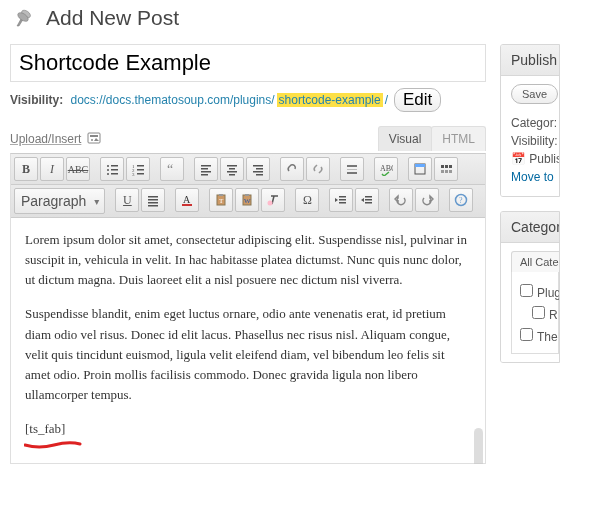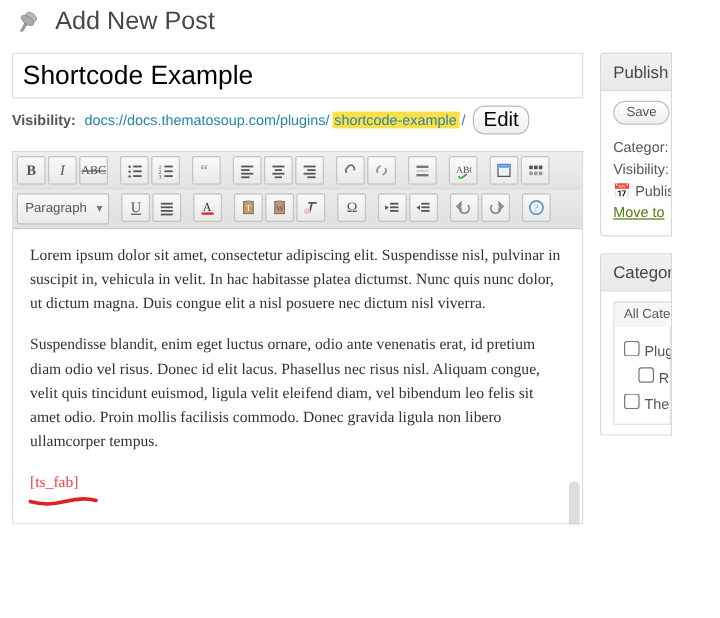--- a/index.html
+++ b/index.html
@@ -56,53 +56,53 @@
   .toolbar.row2 { background:linear-gradient(#eaeaea,#e0e0e0); }
   .tbtn {
     width:22px; height:22px; border:1px solid #c3c3c3; background:linear-gradient(#fafafa,#e9e9e9);
     border-radius:2px; display:inline-flex; align-items:center; justify-content:center;
     color:#555; font-family: Georgia, serif; font-size:12px; cursor:pointer;
   }
   .tbtn svg { pointer-events:none }
   .tsep { width:6px; }
   .format-select {
     height:24px; border:1px solid #c3c3c3; background:linear-gradient(#fafafa,#e9e9e9);
-    border-radius:2px; font-size:11px; padding:0 18px 0 6px; color:#555; display:inline-flex; align-items:center;
+    border-radius:2px; font-size:14px; padding:0 18px 0 6px; color:#555; display:inline-flex; align-items:center;
     position:relative; cursor:pointer;
   }
   .format-select:after{ content:"▾"; position:absolute; right:5px; color:#777; font-size:10px;}
   
   .content {
     padding: 12px 14px 14px 14px;
     font-family: Georgia, serif; font-size: 13px; line-height:1.55; color:#333;
     position:relative;
   }
   .content p { margin: 0 0 14px 0; }
   .shortcode-mark {
-    color:#ef4444;
+    color:#404040;
   }
   .red-underline{
     position:absolute;
     width:56px; height:10px;
   }
   .red-underline svg{ display:block; }
   .scroll-ind { position:absolute; right:2px; top:210px; width:9px; height:60px; background:#c7c7c7; border-radius:5px; opacity:.6;}
   
   
   .side { width: 60px; flex-shrink:0; font-size:12px; color:#464646;}
   .metabox { border:1px solid #d7d7d7; border-radius:3px 0 0 3px; margin-bottom:14px; background:#f8f8f8; overflow:hidden;}
   .metabox h3 { margin:0; padding:7px 8px 7px 10px; font-size:14px; font-weight:normal; color:#464646;
     background: linear-gradient(#f2f2f2,#e8e8e8); border-bottom:1px solid #d7d7d7; white-space:nowrap;}
   .metabox .body{ padding: 8px 0 8px 10px; background:#fff; white-space:nowrap; font-size:12px; color:#555;}
   .save-draft {
     display:inline-block; font-size:11px; padding:3px 10px; border:1px solid #bbb; border-radius:10px;
     background:linear-gradient(#fff,#eee); margin-bottom:8px; white-space:nowrap; cursor:pointer;
   }
   .kv { margin:4px 0; white-space:nowrap; }
-  .trash { color:#4d7c0f; text-decoration:underline; cursor:pointer;}
+  .trash { color:#0369a1; cursor:pointer;}
   .cat-tab { border:1px solid #d7d7d7; border-bottom:none; padding:4px 8px; background:#f7f7f7; border-radius:3px 3px 0 0; display:inline-block; font-size:11px; white-space:nowrap;}
   .cat-list label{ display:block; white-space:nowrap; margin:3px 0; font-size:12px;}
   .cat-list input{ margin-right:4px; }
 </style>
 </head>
 <body>
 
 <div class="wrap">
   <div class="page-header">
     <span class="page-icon">
@@ -122,20 +122,37 @@
       <input class="title-input" value="Shortcode Example" style="">
       <div class="permalink-row">
         <strong>Visibility:</strong>
         <span>&nbsp;</span>
         <span class="permalink-url">docs://docs.thematosoup.com/plugins/</span>
           <span class="slug">shortcode-example</span>
           <span class="permalink-url">/</span>
         <button class="edit-btn">Edit</button>
       </div>
 
+      <div class="media-row">
+        <div style="display:flex; align-items:center; gap:6px;">
+          <span class="media-label">Upload/Insert</span>
+          <span class="media-icon">
+            <svg width="16" height="16" viewBox="0 0 16 16">
+                <rect x="1" y="2" width="12" height="10" rx="1" fill="none" stroke="#888"></rect>
+                <rect x="3" y="4" width="8" height="2" fill="#888"></rect>
+                <circle cx="5" cy="9" r="1" fill="#888"></circle>
+                <path d="M7 10 L9 7 L12 10 Z" fill="#888"></path>
+              </svg>
+          </span>
+        </div>
+        <div class="tabs">
+          <div class="tab active">Visual</div>
+          <div class="tab">HTML</div>
+        </div>
+      </div>
 
       <div class="editor">
 
         <div class="toolbar">
           <span class="tbtn">
               <b>B</b>
             </span>
           <span class="tbtn">
               <i>I</i>
             </span>
@@ -319,21 +336,21 @@
           <span class="tsep"></span>
           <span class="tbtn">
               <svg width="14" height="14">
                 <circle cx="7" cy="7" r="5.5" fill="none" stroke="#69c" stroke-width="1.5"></circle>
                 <text x="5" y="10" font-size="8" fill="#69c">?</text>
               </svg>
             </span>
         </div>
 
         <div class="content">
-          <p>Lorem ipsum dolor sit amet, consectetur adipiscing elit. Suspendisse nisl, pulvinar in suscipit in, vehicula in velit. In hac habitasse platea dictumst. Nunc quis nunc dolor, ut dictum magna. Duis congue elit a nisl posuere nec dictum nisl viverra.</p>
+          <p>Lorem ipsum dolor sit amet, consectetur adipiscing elit. Suspendisse nisl, pulvinar in suscipit in, vehicula in velit. In hac habitasse platea dictumst. Nunc quis nunc dolor, ut dictum magna. Duis laoreet elit a nisl posuere nec dictum nisl viverra.</p>
           <p>Suspendisse blandit, enim eget luctus ornare, odio ante venenatis erat, id pretium diam odio vel risus. Donec id elit lacus. Phasellus nec risus nisl. Aliquam congue, velit quis tincidunt euismod, ligula velit eleifend diam, vel bibendum leo felis sit amet odio. Proin mollis facilisis commodo. Donec gravida ligula non libero ullamcorper tempus.</p>
           <p style="margin-bottom:10px;"><span class="shortcode-mark">[ts_fab]</span></p>
           <div class="red-underline" style="left:13px; top:223px;">
             <svg width="58" height="10">
                 <path d="M1 4 Q 15 8 30 4 T 56 3" stroke="#d22" stroke-width="3" fill="none" stroke-linecap="round"></path>
               </svg>
           </div>
           <div class="scroll-ind"></div>
         </div>
       </div>

